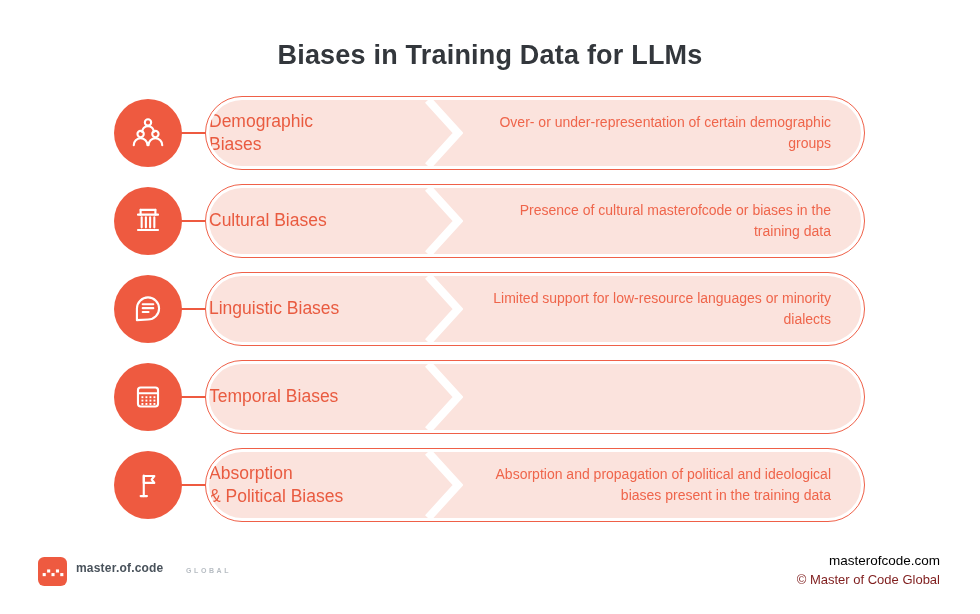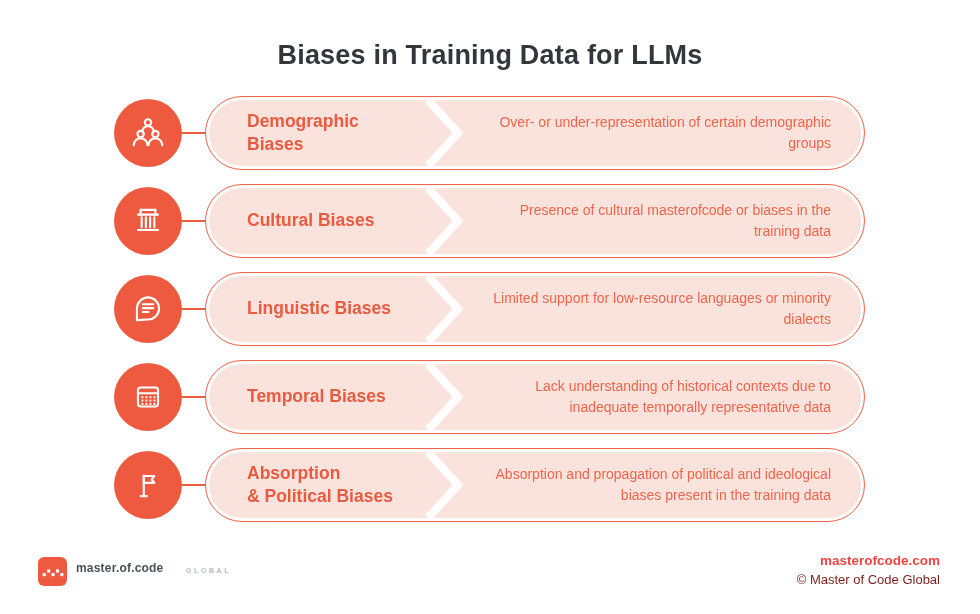--- a/index.html
+++ b/index.html
@@ -22,42 +22,42 @@
   .pill {
     position:absolute; left:205px; top:0; width:660px; height:74px;
     border:1.2px solid #EF6048; border-radius:37px; box-sizing:border-box;
   }
   .pill-inner {
     position:absolute; left:3px; top:3px; right:3px; bottom:3px;
     background:#FBE3DD; border-radius:33px;
     display:flex; align-items:center; overflow:hidden;
   }
   .pill-title {
-    flex:none; width:216px; padding-left:38px; box-sizing:border-box;
-    font-size:17.5px; font-weight:700; color:#E95B40; line-height:1.32;
+    flex:none; width:216px; box-sizing:border-box;
+    font-size:17.5px; font-weight:400; color:#E95B40; line-height:1.32;
   }
   .tline { display:block; }
   .chevron-svg { flex:none; width:38px; height:66px; display:block; }
   .pill-desc {
     flex:1; padding:0 30px 0 16px;
     font-size:14px; color:#EF654B; line-height:1.5; font-weight:500;text-align:right;
   }
   
   .logo-mark { position:absolute; left:38px; top:557px; width:29px; height:29px; }
   .brand {
     position:absolute; left:76px; top:561px;
     font-size:12px; font-weight:600; color:#49525B; letter-spacing:0.2px;
   }
   .brand-suffix {
     position:absolute; left:186px; top:567px;
     font-size:7px; font-weight:700; letter-spacing:2.6px; color:#B7BDC3;
   }
   .website {
     position:absolute; right:40px; top:553px; text-align:right;
-    font-size:13.5px; font-weight:700; color:#ef4444;
+    font-size:13.5px; font-weight:400; color:#000000;
   }
   .copyright {
     position:absolute; right:40px; top:572px; text-align:right;
     font-size:13px; font-weight:400; color:#7f1d1d;
   }
 </style>
 </head>
 <body>
 
 <div class="canvas">
@@ -161,21 +161,20 @@
     <div class="connector"></div>
     <div class="pill">
       <div class="pill-inner">
         <div class="pill-title">
           <span class="tline">Temporal Biases</span>
           <span class="tline"></span>
         </div>
         <svg class="chevron-svg" viewBox="0 0 38 66">
           <polyline points="3,0 33,33 3,66" fill="none" stroke="#ffffff" stroke-width="8"></polyline>
         </svg>
-        <div class="pill-desc">Lack understanding of historical contexts due to inadequate temporally representative data</div>
       </div>
     </div>
   </div>
 
   <div class="row" style="top:448px">
     <div class="icon-circle">
       <svg viewBox="0 0 36 36" fill="none" stroke="#ffffff" stroke-width="2" stroke-linecap="round" stroke-linejoin="round">
         <path d="M14,9 V28.5"></path>
         <path d="M11,28.5 h6"></path>
         <path d="M14,9.5 H24 L21.5,12.8 24,16 H14 Z"></path>

